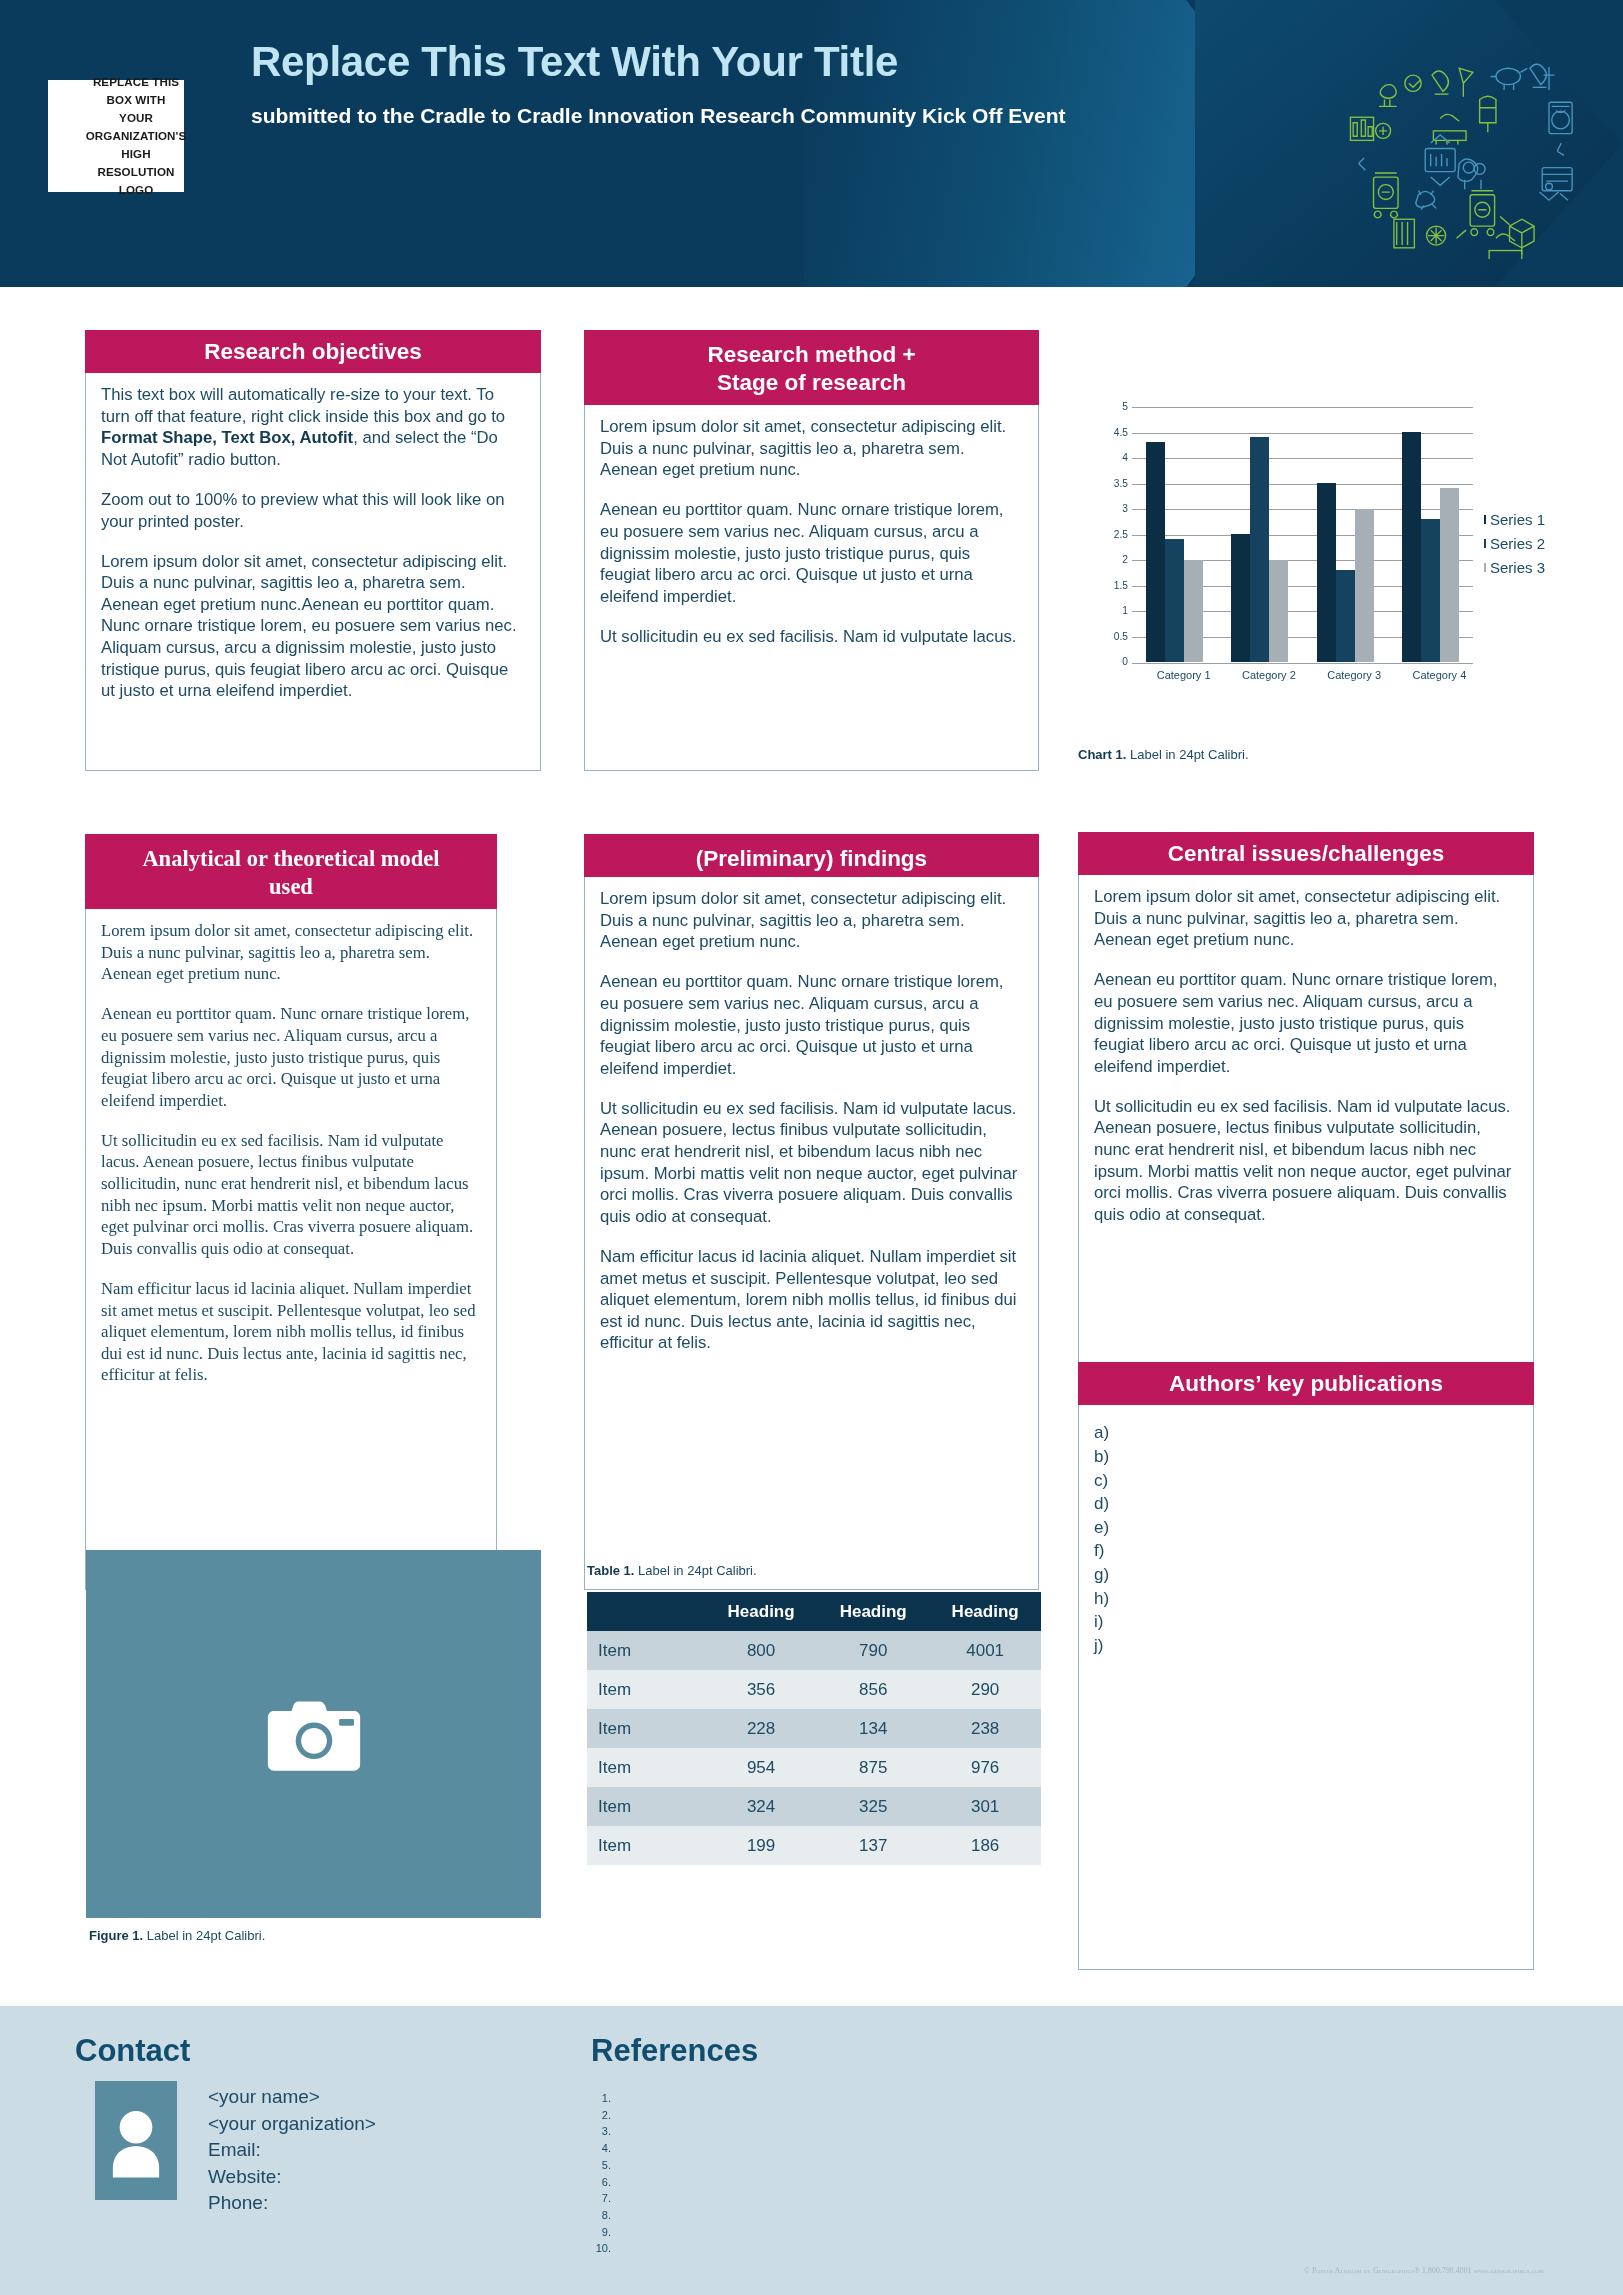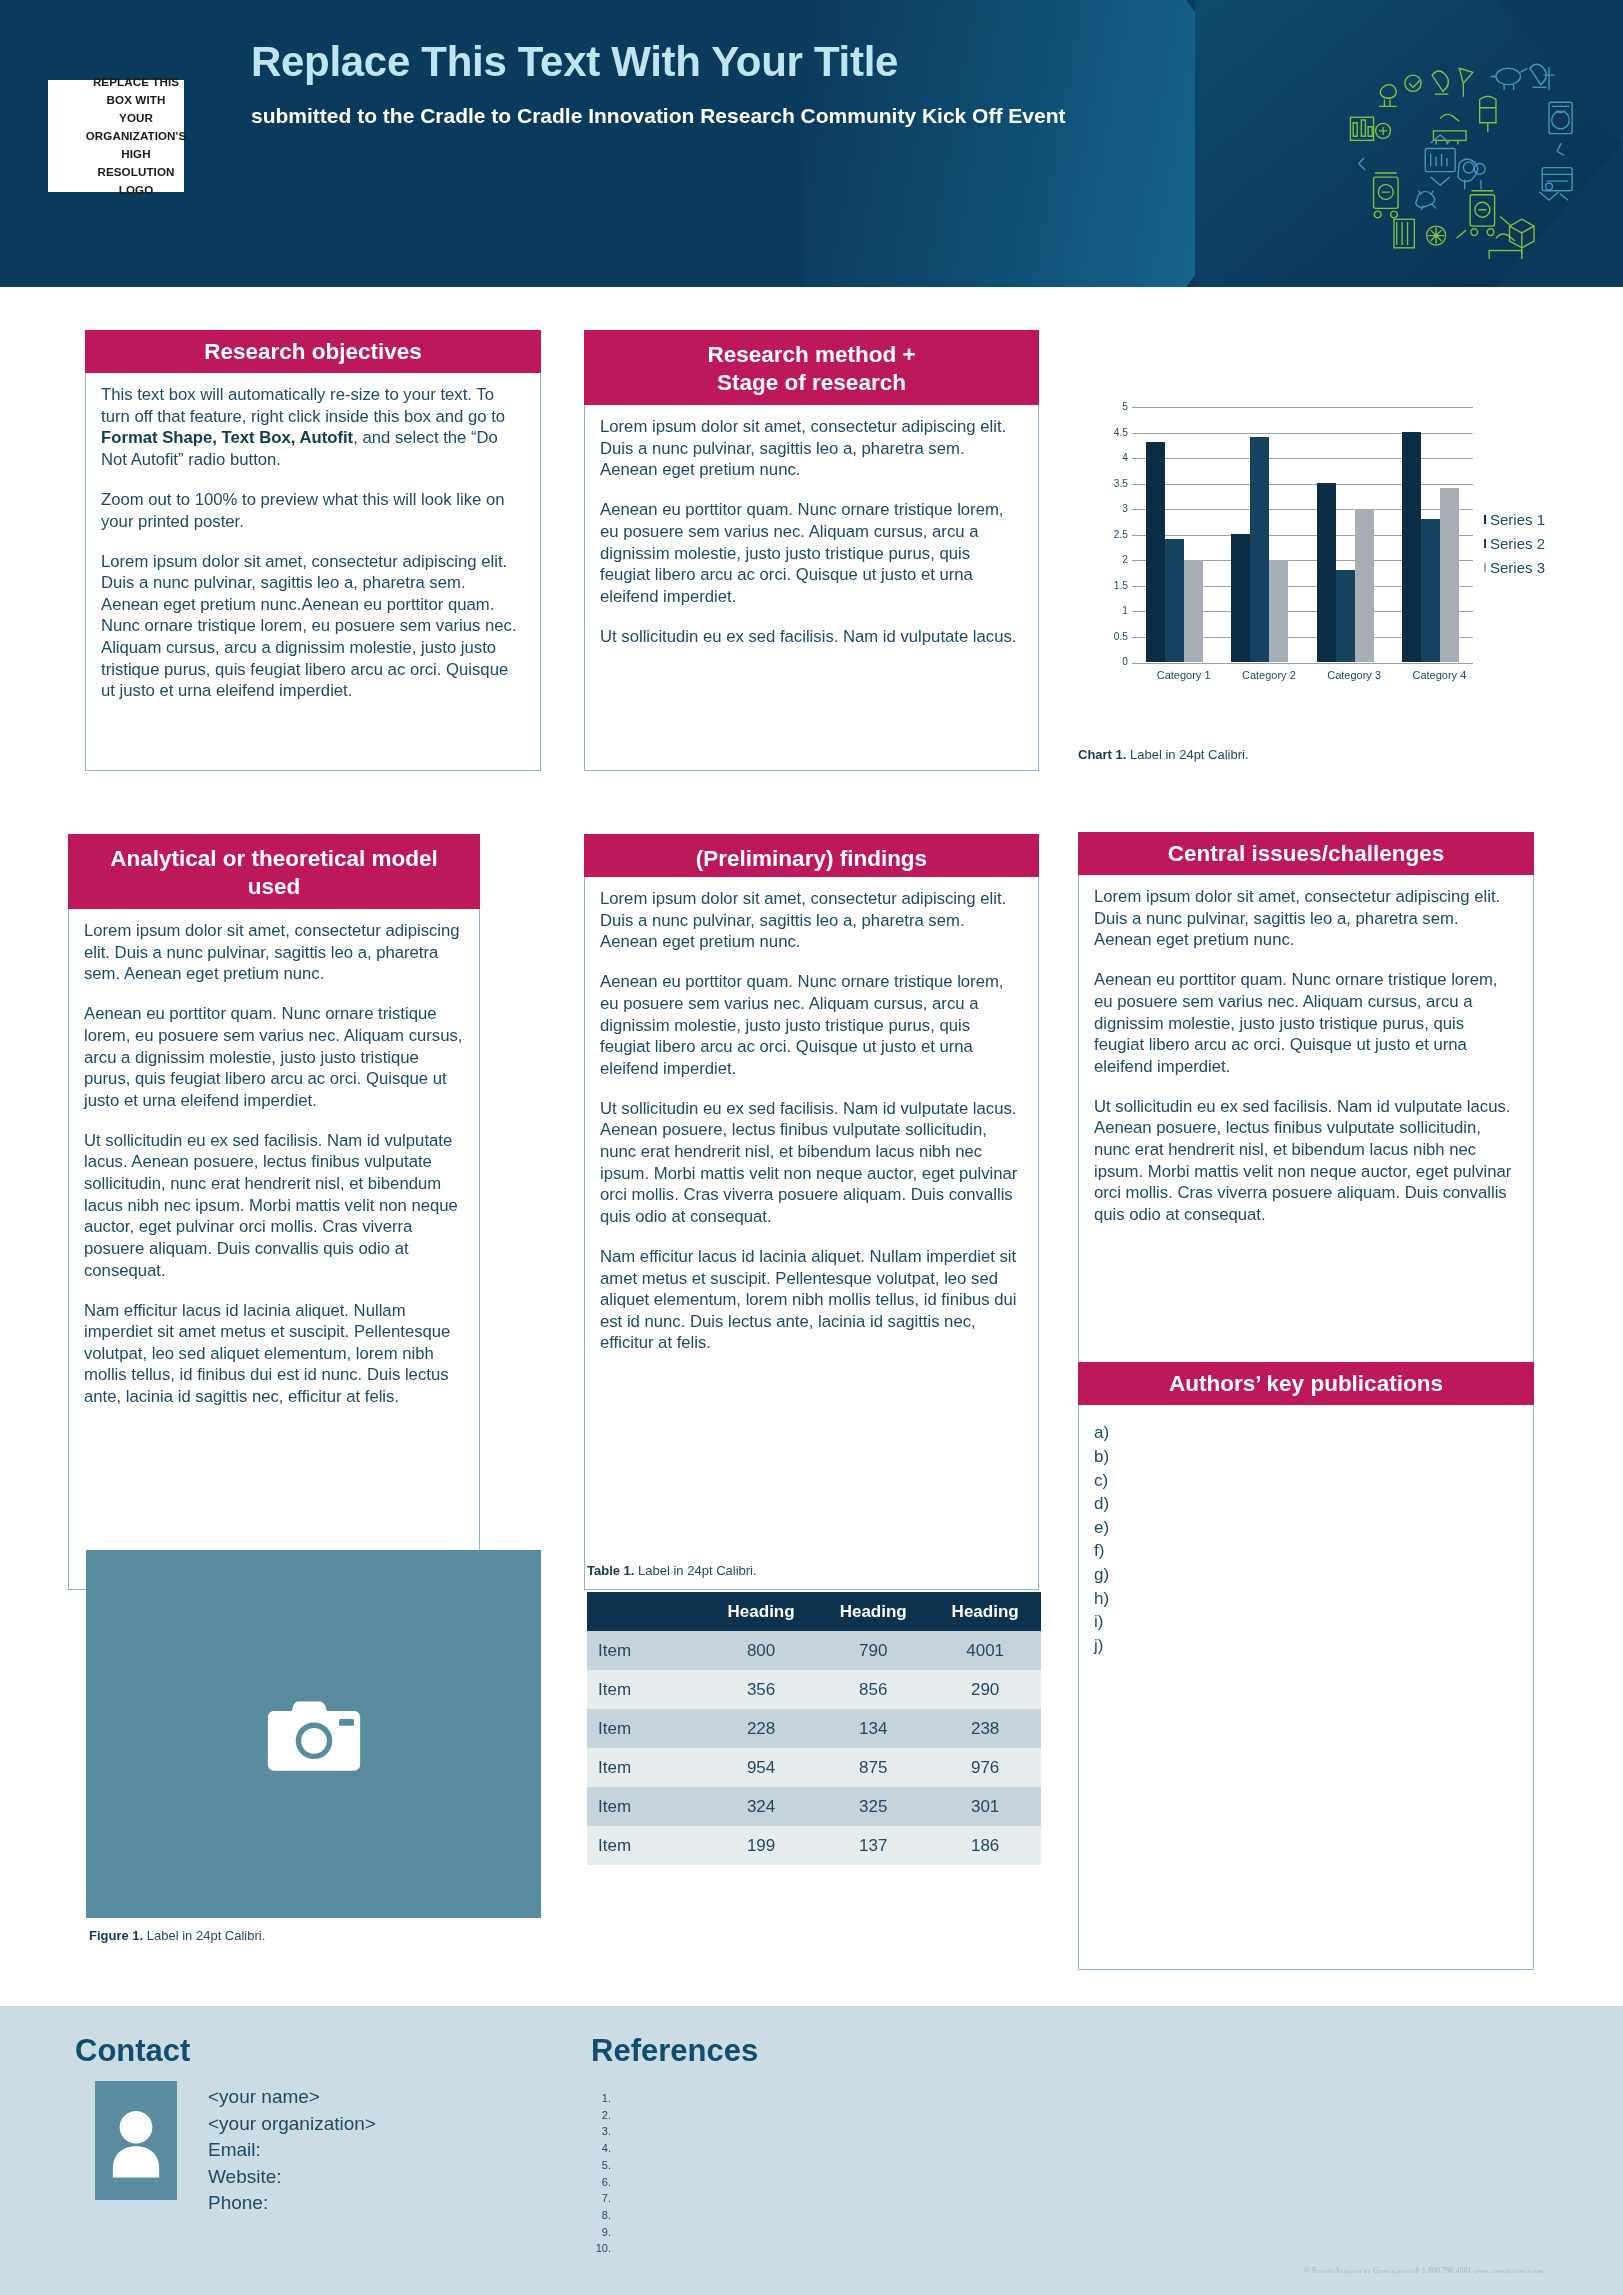--- a/index.html
+++ b/index.html
@@ -99,21 +99,21 @@
 
   
   #p-objectives{left:85px;top:330px;width:456px;}
   #p-objectives .panel-head{height:43px;}
   #p-objectives .panel-body{min-height:398px;}
 
   #p-method{left:584px;top:330px;width:455px;}
   #p-method .panel-head{height:75px;padding-top:11px;text-align:center;}
   #p-method .panel-body{min-height:366px;}
 
-  #p-model{left:68px;top:834px;width:412px;}
+  #p-model{left:85px;top:834px;width:412px;font-family:Liberation Serif, serif;}
   #p-model .panel-head{height:75px;padding-top:11px;}
   #p-model .panel-body{min-height:681px;}
 
   #p-findings{left:584px;top:834px;width:455px;}
   #p-findings .panel-head{height:43px;padding-top:11px;}
   #p-findings .panel-body{min-height:713px;}
 
   #p-issues{left:1078px;top:832px;width:456px;}
   #p-issues .panel-head{height:43px;}
   #p-issues .panel-body{min-height:494px;}

